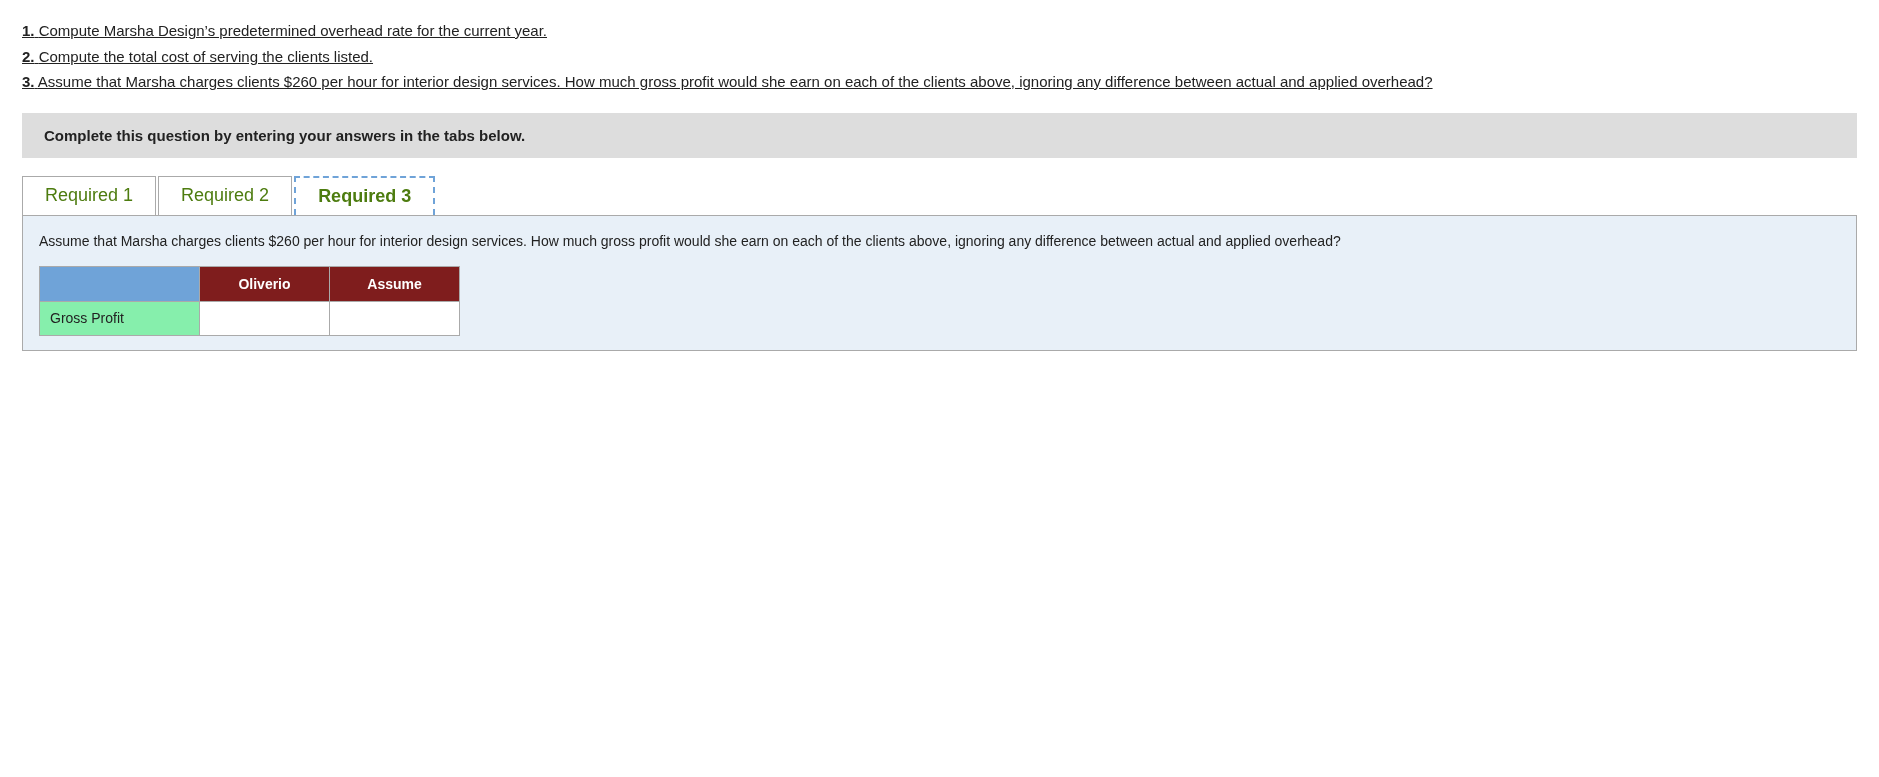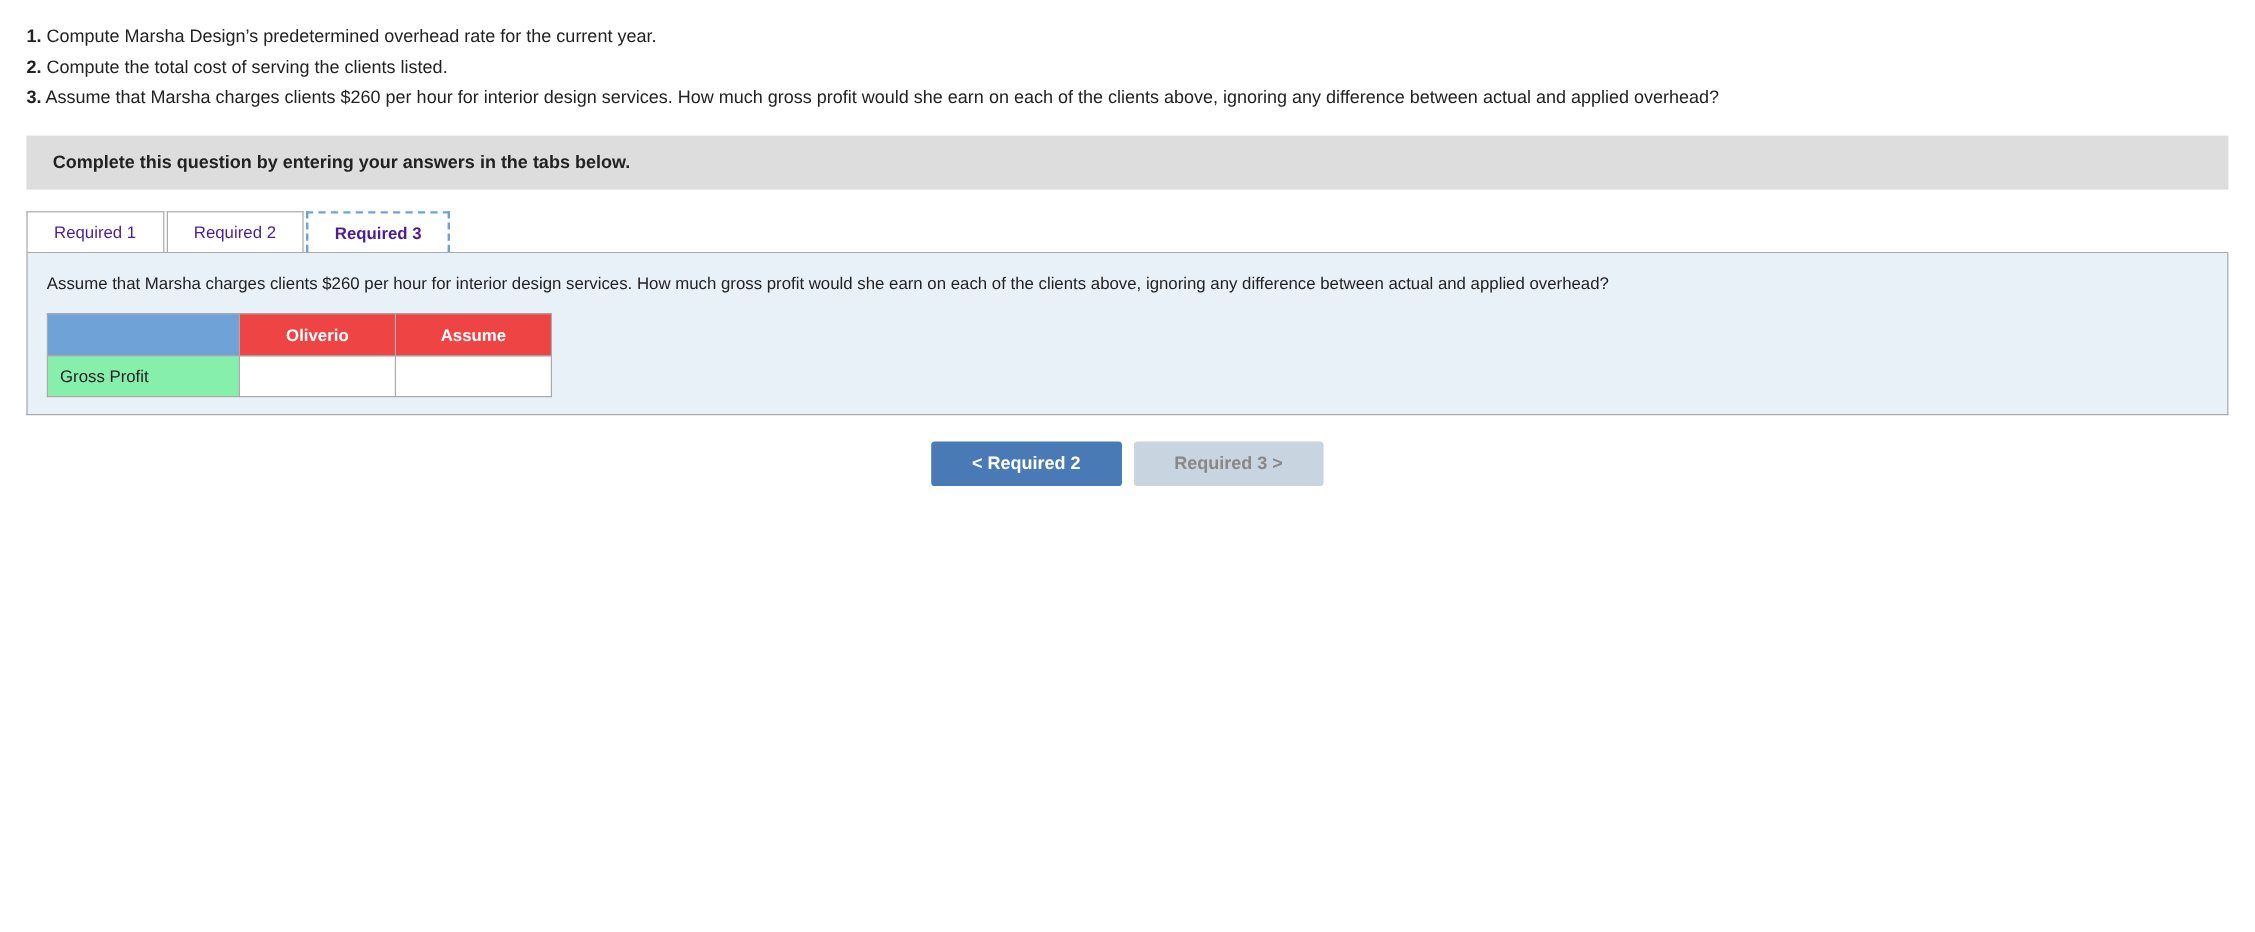--- a/index.html
+++ b/index.html
@@ -19,20 +19,21 @@
       font-weight: bold;
       margin-bottom: 4px;
     }
     .required-list {
       list-style: none;
       margin-bottom: 18px;
       line-height: 1.7;
     }
     .required-list li {
       padding-left: 0;
+      text-decoration: underline;
     }
     .required-list li .num {
       font-weight: bold;
     }
     .instruction-box {
       background: #ddd;
       padding: 14px 22px;
       margin-bottom: 18px;
       font-weight: bold;
       font-size: 15px;
@@ -42,22 +43,22 @@
       border-bottom: 1px solid #aaa;
       margin-bottom: 0;
     }
     .tab {
       padding: 8px 22px;
       border: 1px solid #aaa;
       border-bottom: none;
       margin-right: 2px;
       cursor: pointer;
       background: #fff;
-      font-size: 14px;
-      color: #4c1d95;
+      font-size: 18px;
+      color: #4d7c0f;
     }
     .tab.active {
       border: 2px dashed #6fa3d8;
       border-bottom: none;
       background: #fff;
       font-weight: bold;
     }
     .tab-content {
       border: 1px solid #aaa;
       border-top: none;
@@ -69,21 +70,21 @@
       margin-bottom: 18px;
     }
     .table-wrapper {
       margin-top: 14px;
     }
     .data-table {
       border-collapse: collapse;
       min-width: 380px;
     }
     .data-table th {
-      background: #ef4444;
+      background: #7f1d1d;
       color: #fff;
       font-weight: bold;
       text-align: center;
       padding: 6px 18px;
       border: 1px solid #aaa;
       font-size: 14px;
     }
     .data-table td {
       border: 1px solid #aaa;
       padding: 5px 10px;
@@ -182,18 +183,14 @@
             </td>
             <td class="input-cell">
               <input type="text" style="">
             </td>
           </tr>
         </tbody>
       </table>
     </div>
   </div>
 
-  <div class="nav-buttons">
-    <button class="nav-btn prev">&lt; Required 2</button>
-    <button class="nav-btn next">Required 3 &gt;</button>
-  </div>
 
 </div>
 
 </body></html>

